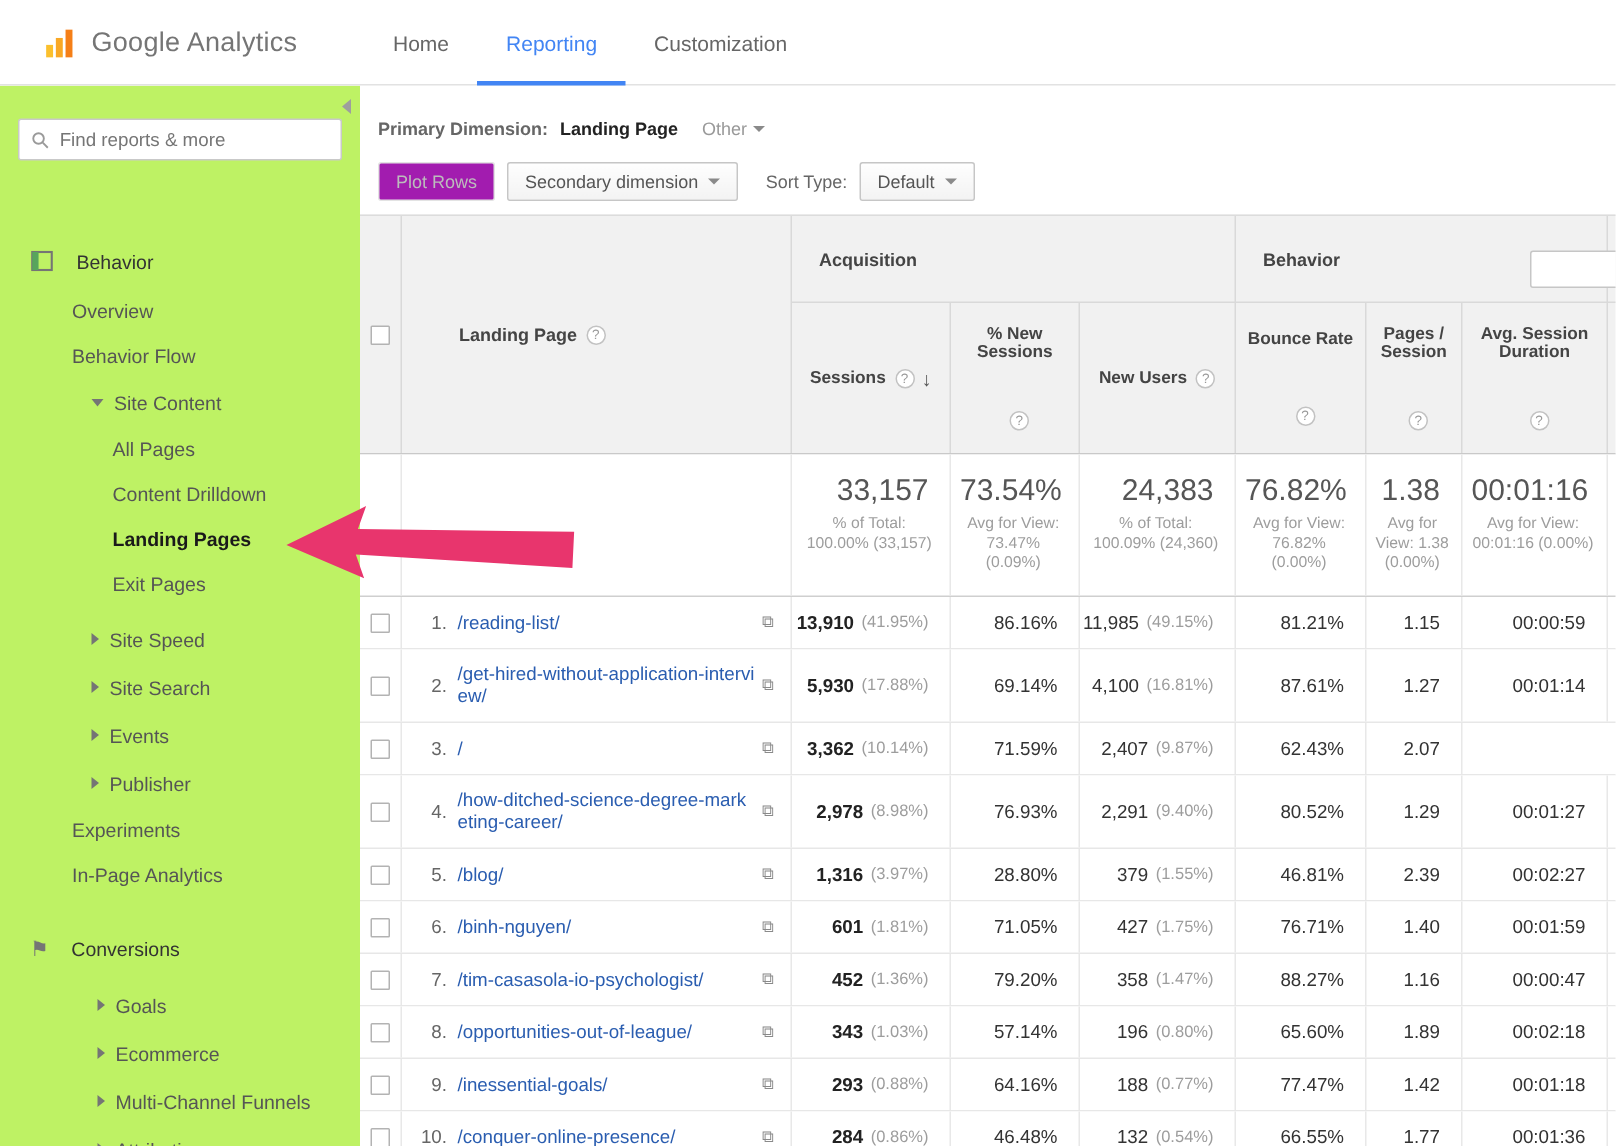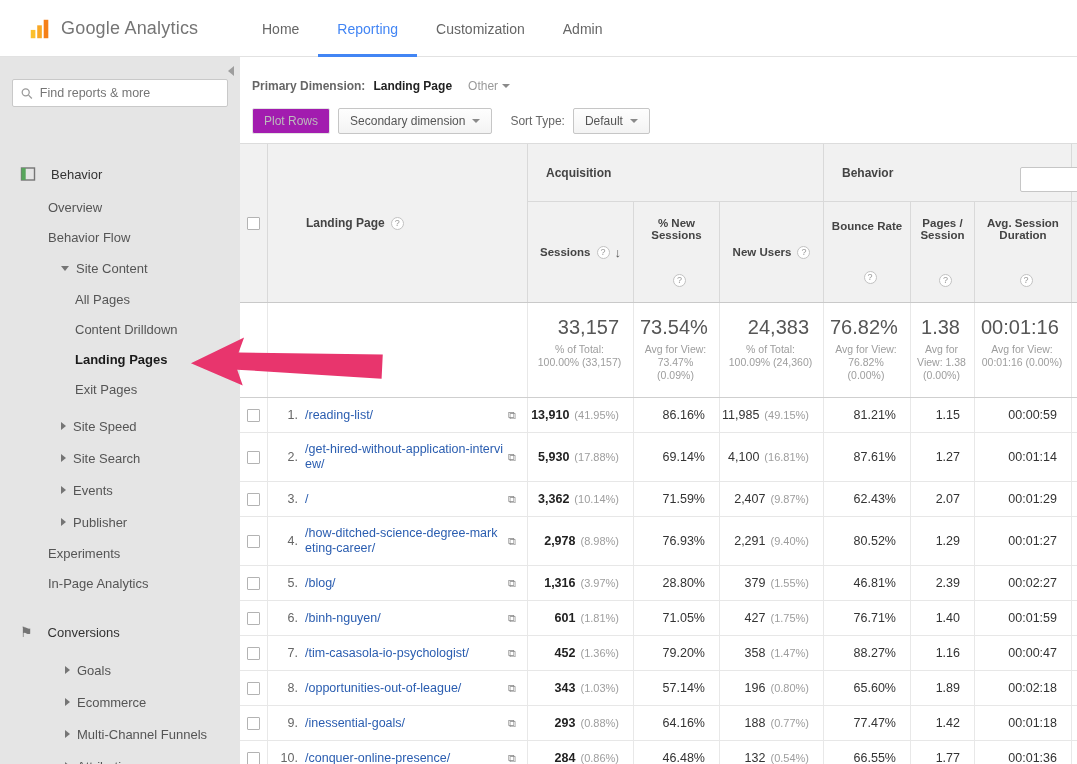--- a/index.html
+++ b/index.html
@@ -10,21 +10,21 @@
   .topbar { position:absolute; left:0; top:0; width:1077px; height:57px; background:#fff;
     border-bottom:1px solid #e2e2e2; z-index:5; }
   .logo { position:absolute; left:28px; top:0; height:57px; display:flex; align-items:center; gap:9px; }
   .logo-text { font-size:18px; color:#757575; letter-spacing:0.2px; }
   .topnav { position:absolute; left:243px; top:0; height:57px; display:flex; }
   .topnav-item { height:57px; display:flex; align-items:center; padding:0 19px; font-size:14px;
     color:#666; cursor:pointer; }
   .topnav-item.active { color:#4285f4; box-shadow: inset 0 -3px 0 #4285f4; }
 
   
-  .sidebar { position:absolute; left:0; top:57px; width:240px; height:707px; background:#e5e5e5; overflow:hidden; }
+  .sidebar { position:absolute; left:0; top:57px; width:240px; height:707px; background:#bef264; overflow:hidden; }
   .sidesearch { margin:22px 12px 0 12px; height:28px; background:#fff; border:1px solid #c9c9c9;
     border-radius:2px; display:flex; align-items:center; padding:0 8px; gap:7px; }
   .sidesearch input { border:none; outline:none; background:transparent; font-size:12.5px; width:100%;
     color:#333; font-family:"Liberation Sans", sans-serif; }
   .snav { margin-top:49px; }
   .sitem { display:flex; align-items:center; height:30px; font-size:13px; color:#555; cursor:pointer; }
   .sitem.sec { height:36px; color:#333; padding-left:20px; gap:15px; }
   .sitem.l1 { padding-left:48px; }
   .sitem.l1g { padding-left:61px; }
   .sitem.l2 { padding-left:75px; }
@@ -121,21 +121,20 @@
       <rect x="3" y="14" width="5" height="9" fill="#FBC02D"></rect>
       <rect x="10" y="9" width="5" height="14" fill="#F9A825"></rect>
       <rect x="17" y="3" width="5" height="20" fill="#F57F17"></rect>
     </svg>
     <span class="logo-text">Google Analytics</span>
   </div>
   <div class="topnav">
     <div class="topnav-item">Home</div>
     <div class="topnav-item active">Reporting</div>
     <div class="topnav-item">Customization</div>
-    <div class="topnav-item">Admin</div>
   </div>
 </div>
 
 <div class="sidebar">
   <div class="sidesearch">
     <svg width="13" height="13" viewBox="0 0 13 13">
       <circle cx="5.2" cy="5.2" r="3.9" fill="none" stroke="#9a9a9a" stroke-width="1.4"></circle>
       <line x1="8.3" y1="8.3" x2="12" y2="12" stroke="#9a9a9a" stroke-width="1.4"></line>
     </svg>
     <input placeholder="Find reports &amp; more" style="">
@@ -404,23 +403,20 @@
           <div class="cell c-num">
             <span class="val">2,407</span>
             <span class="val-pct">(9.87%)</span>
           </div>
           <div class="cell c-num">
             <span class="val">62.43%</span>
           </div>
           <div class="cell c-num">
             <span class="val">2.07</span>
           </div>
-          <div class="cell c-num">
-            <span class="val">00:01:29</span>
-          </div>
           <div class="cell"></div>
         </div>
 
         <div class="trow">
           <div class="cell c-check">
             <span class="cb"></span>
           </div>
           <div class="cell c-landing">
             <span class="rownum">4.</span>
             <a class="pagelink">/how-ditched-science-degree-marketing-career/</a>

